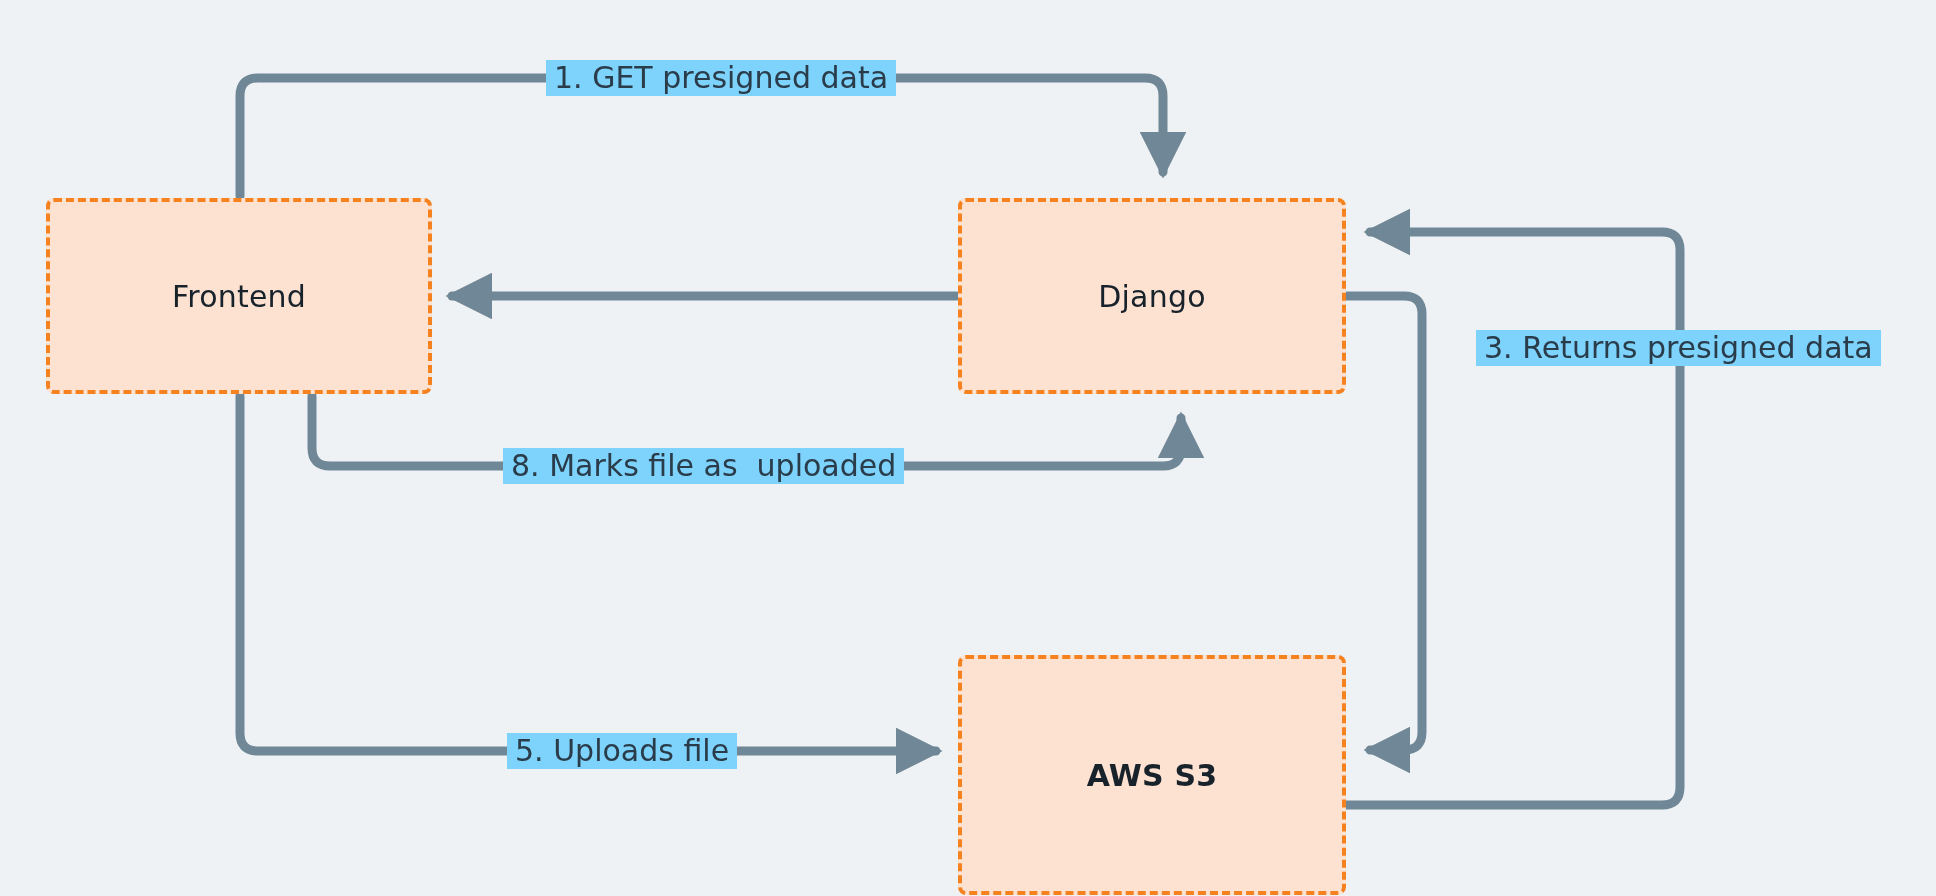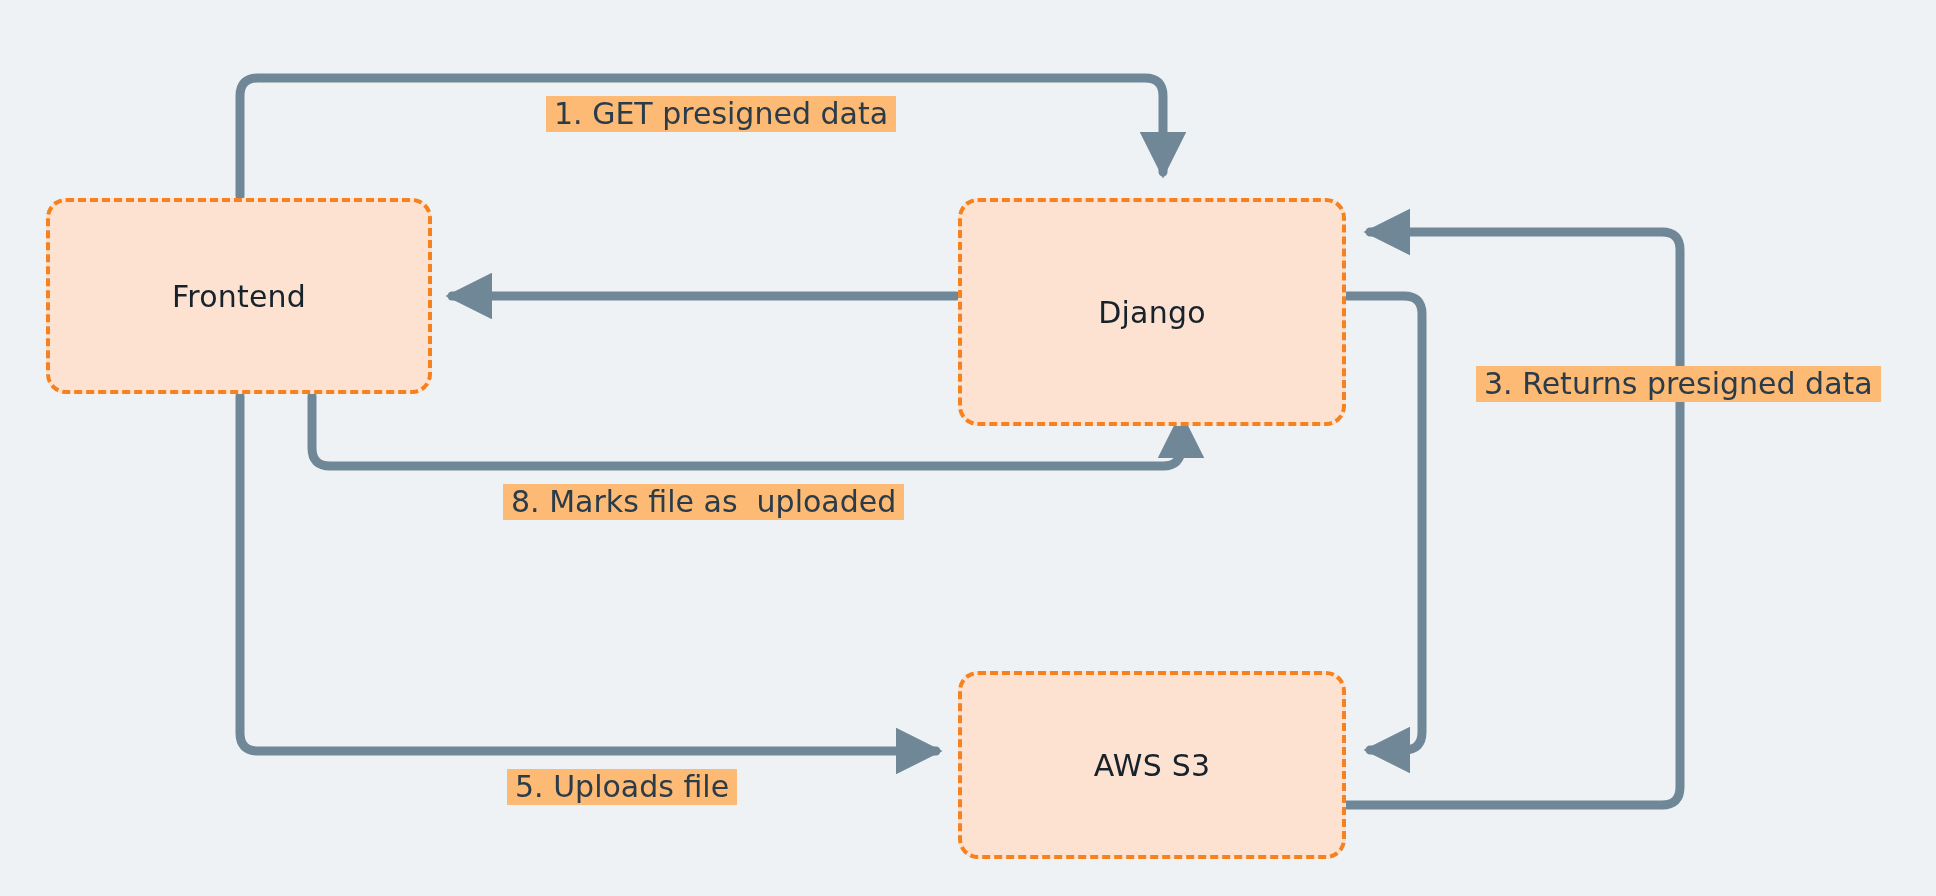--- a/index.html
+++ b/index.html
@@ -10,40 +10,39 @@
     overflow:hidden;
   }
   #canvas{position:relative;width:1936px;height:896px;}
   svg#wires{position:absolute;left:0;top:0;width:1936px;height:896px;}
 
   .node{
     position:absolute;
     box-sizing:border-box;
     background:#fde2d2;
     border:4px dashed #f5821f;
-    border-radius:20px;
+    border-radius:8px;
     display:flex;align-items:center;justify-content:center;
   }
   .node-label{
     font-size:30px;
     color:#18222b;
     font-family:"DejaVu Sans", sans-serif;
     letter-spacing:.2px;
     white-space:pre;
   }
   .edge-label{
     position:absolute;
     font-size:30px;
     color:#2a3b49;
     font-family:"DejaVu Sans", sans-serif;
     white-space:pre;
-    background:#fdba74;
+    background:#7dd3fc;
     padding:0 8px;
     line-height:36px;
-    margin-top:36px;
   }
 </style>
 </head>
 <body>
 
 <div id="canvas">
 
   <svg id="wires" viewBox="0 0 1936 896" xmlns="http://www.w3.org/2000/svg">
     <defs>
       <marker id="arrow" viewBox="0 0 10 10" refX="8.6" refY="5" markerWidth="5.2" markerHeight="5.2" orient="auto-start-reverse">
@@ -63,25 +62,25 @@
       <path d="M 240 396 L 240 733 Q 240 751 258 751 L 936 751" marker-end="url(#arrow)"></path>
 
       <path d="M 312 396 L 312 448 Q 312 466 330 466 L 1163 466 Q 1181 466 1181 448 L 1181 418" marker-end="url(#arrow)"></path>
     </g>
   </svg>
 
   <div class="node" style="left:46px;top:198px;width:386px;height:196px;">
     <span class="node-label">Frontend</span>
   </div>
 
-  <div class="node" style="left:958px;top:198px;width:388px;height:228px;">
+  <div class="node" style="left:958px;top:198px;width:388px;height:196px;">
     <span class="node-label">Django</span>
   </div>
 
-  <div class="node" style="left:958px;top:671px;width:388px;height:188px;">
+  <div class="node" style="left:958px;top:655px;width:388px;height:240px;font-weight:bold;">
     <span class="node-label">AWS S3</span>
   </div>
 
   <div class="edge-label" style="left:546px;top:60px;">1. GET presigned data</div>
 
 
   <div class="edge-label" style="left:1476px;top:330px;text-align:right;">3. Returns presigned data</div>
 
 
   <div class="edge-label" style="left:507px;top:733px;">5. Uploads file</div>

